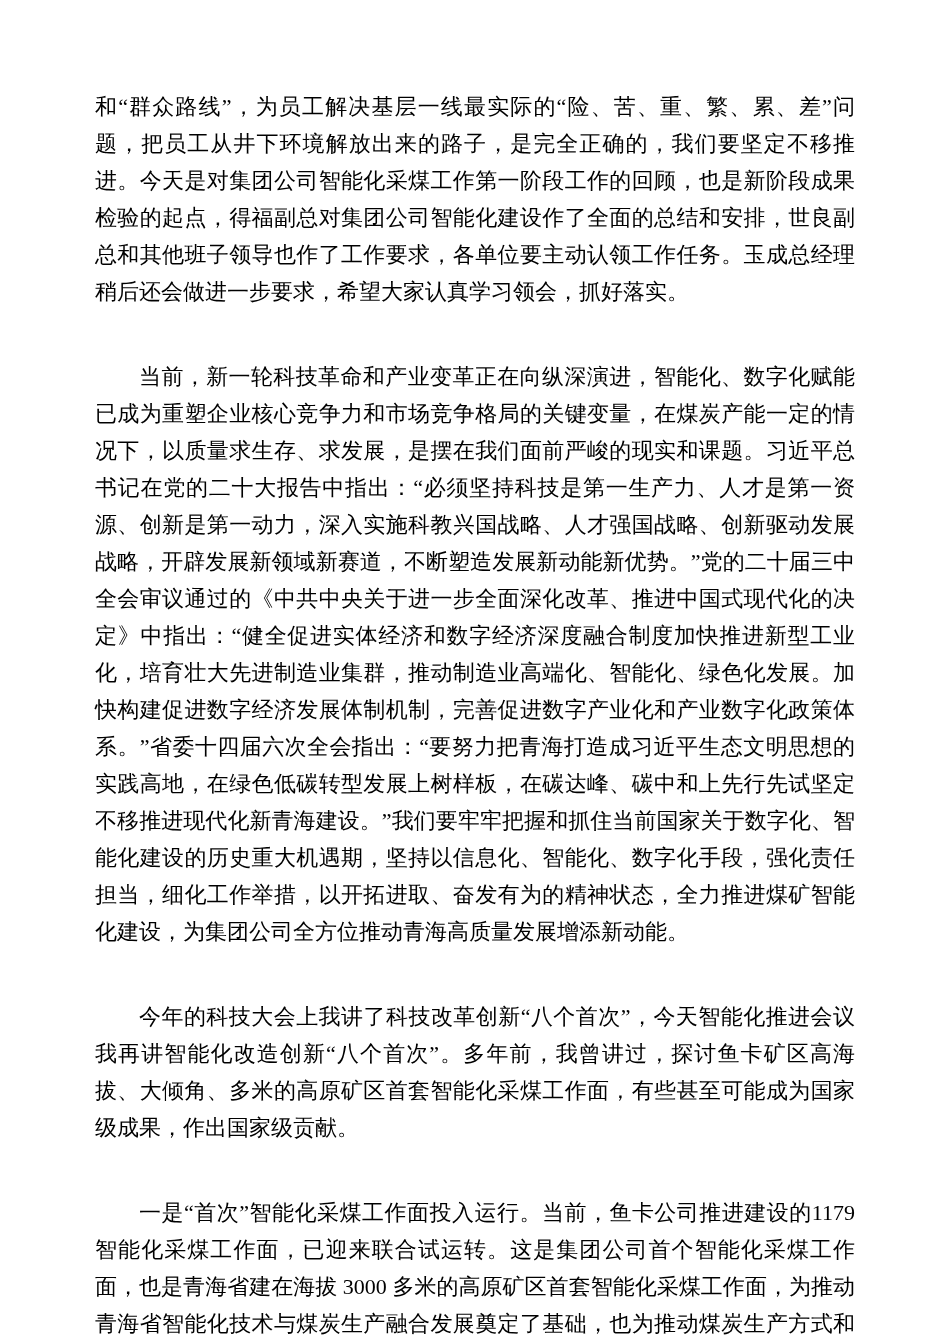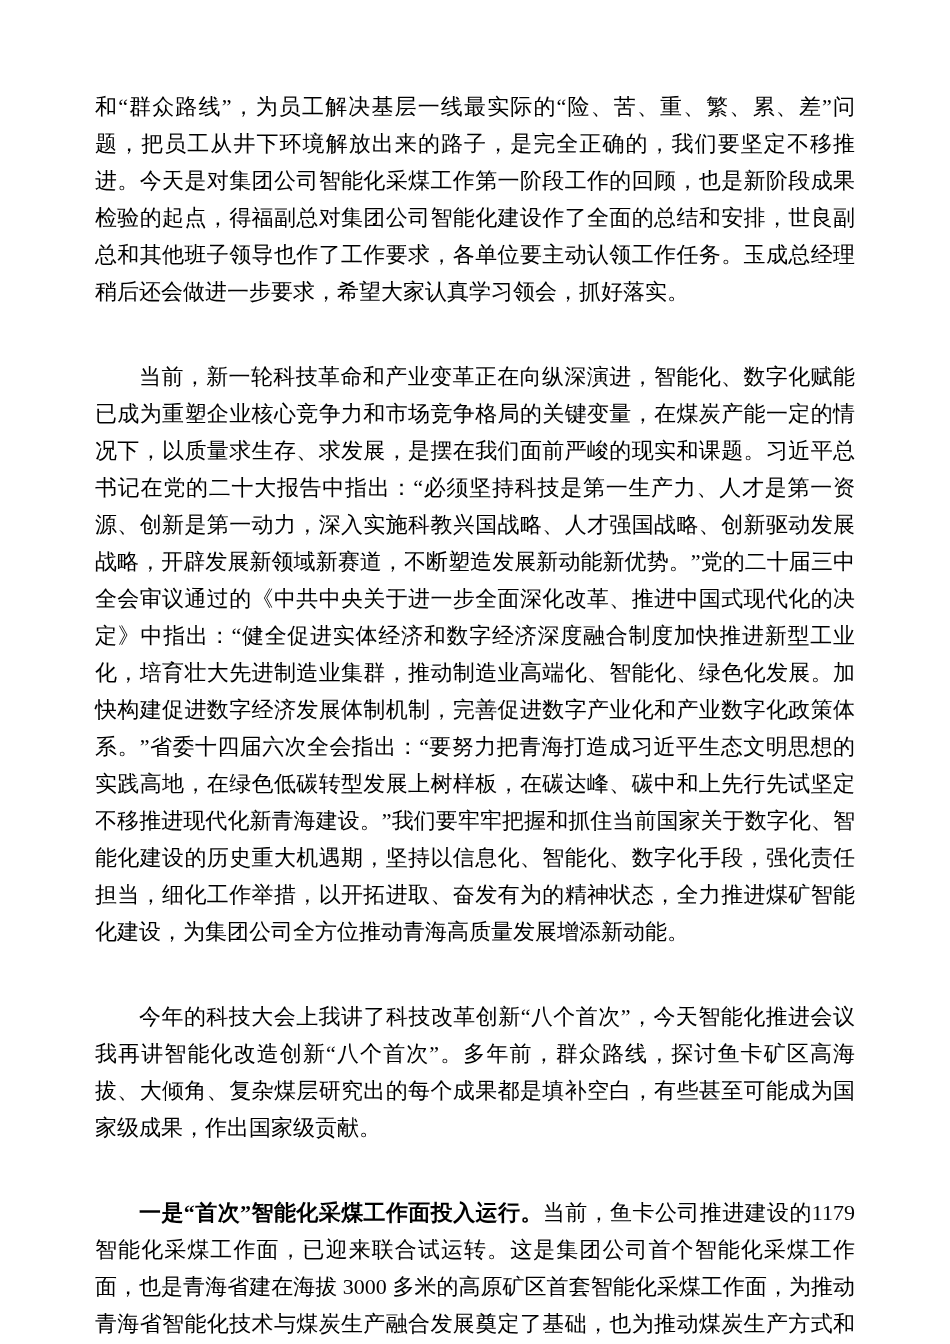--- a/index.html
+++ b/index.html
@@ -24,30 +24,30 @@
       text-align: justify;
     }
     p.para {
       margin: 0;
     }
     p.para.indent {
       text-indent: 2em;
       margin-top: 48px;
     }
     .bold-lead {
-      font-weight: bold;
+      font-weight: normal;
       font-family: "Liberation Serif", "DejaVu Serif", serif;
     }
   </style>
 </head>
 <body>
 
 <div class="page">
 
   <p class="para"><span>和“群众路线”，为员工解决基层一线最实际的“险、苦、重、繁、累、差”问题，把员工从井下环境解放出来的路子，是完全正确的，我们要坚定不移推进。今天是对集团公司智能化采煤工作第一阶段工作的回顾，也是新阶段成果检验的起点，得福副总对集团公司智能化建设作了全面的总结和安排，世良副总和其他班子领导也作了工作要求，各单位要主动认领工作任务。玉成总经理稍后还会做进一步要求，希望大家认真学习领会，抓好落实。</span></p>
 
   <p class="para indent"><span>当前，新一轮科技革命和产业变革正在向纵深演进，智能化、数字化赋能已成为重塑企业核心竞争力和市场竞争格局的关键变量，在煤炭产能一定的情况下，以质量求生存、求发展，是摆在我们面前严峻的现实和课题。习近平总书记在党的二十大报告中指出：“必须坚持科技是第一生产力、人才是第一资源、创新是第一动力，深入实施科教兴国战略、人才强国战略、创新驱动发展战略，开辟发展新领域新赛道，不断塑造发展新动能新优势。”党的二十届三中全会审议通过的《中共中央关于进一步全面深化改革、推进中国式现代化的决定》中指出：“健全促进实体经济和数字经济深度融合制度加快推进新型工业化，培育壮大先进制造业集群，推动制造业高端化、智能化、绿色化发展。加快构建促进数字经济发展体制机制，完善促进数字产业化和产业数字化政策体系。”省委十四届六次全会指出：“要努力把青海打造成习近平生态文明思想的实践高地，在绿色低碳转型发展上树样板，在碳达峰、碳中和上先行先试坚定不移推进现代化新青海建设。”我们要牢牢把握和抓住当前国家关于数字化、智能化建设的历史重大机遇期，坚持以信息化、智能化、数字化手段，强化责任担当，细化工作举措，以开拓进取、奋发有为的精神状态，全力推进煤矿智能化建设，为集团公司全方位推动青海高质量发展增添新动能。</span></p>
 
-  <p class="para indent"><span>今年的科技大会上我讲了科技改革创新“八个首次”，今天智能化推进会议我再讲智能化改造创新“八个首次”。多年前，群众路线，探讨鱼卡矿区高海拔、大倾角、复杂煤层研究出的每个成果都是填补空白，有些甚至可能成为国家级成果，作出国家级贡献。</span></p>
+  <p class="para indent"><span>今年的科技大会上我讲了科技改革创新“八个首次”，今天智能化推进会议我再讲智能化改造创新“八个首次”。多年前，我曾讲过，探讨鱼卡矿区高海拔、大倾角、多米的高原矿区首套智能化采煤工作面，有些甚至可能成为国家级成果，作出国家级贡献。</span></p>
 
   <p class="para indent"><span class="bold-lead">一是“首次”智能化采煤工作面投入运行。</span><span>当前，鱼卡公司推进建设的1179 智能化采煤工作面，已迎来联合试运转。这是集团公司首个智能化采煤工作面，也是青海省建在海拔 3000 多米的高原矿区首套智能化采煤工作面，为推动青海省智能化技术与煤炭生产融合发展奠定了基础，也为推动煤炭生产方式和效率变革产生了质的影响，更成为集团公司智能化建设、数字化转型工作中</span></p>
 
 </div>
 
 </body></html>

